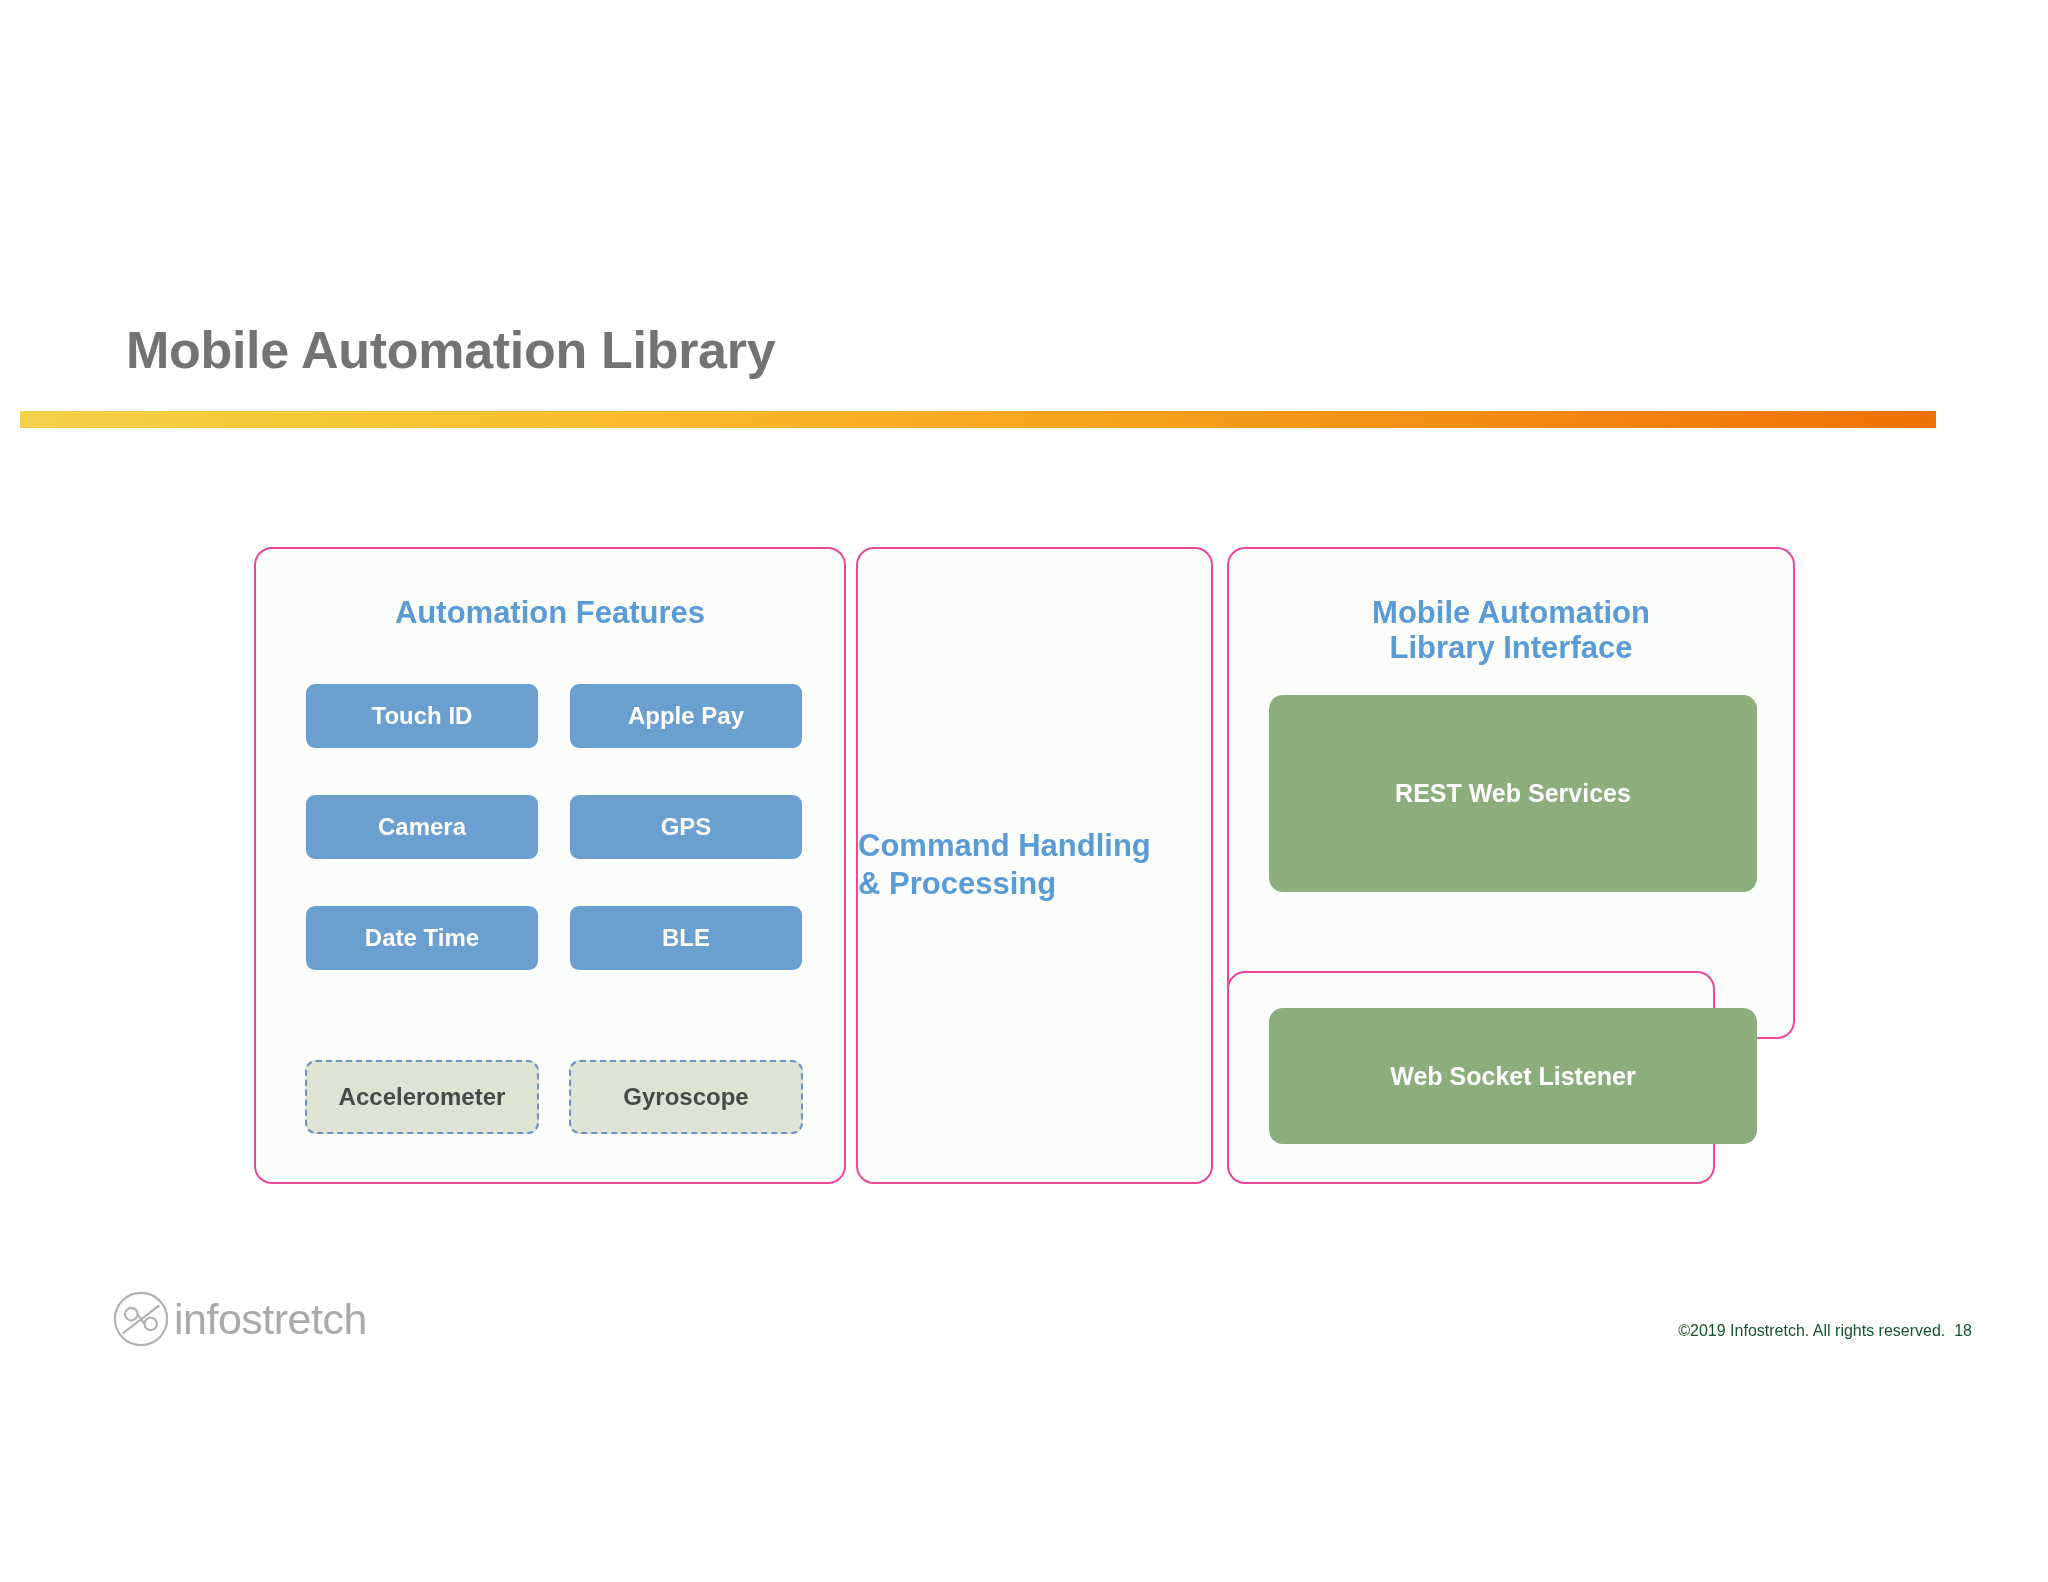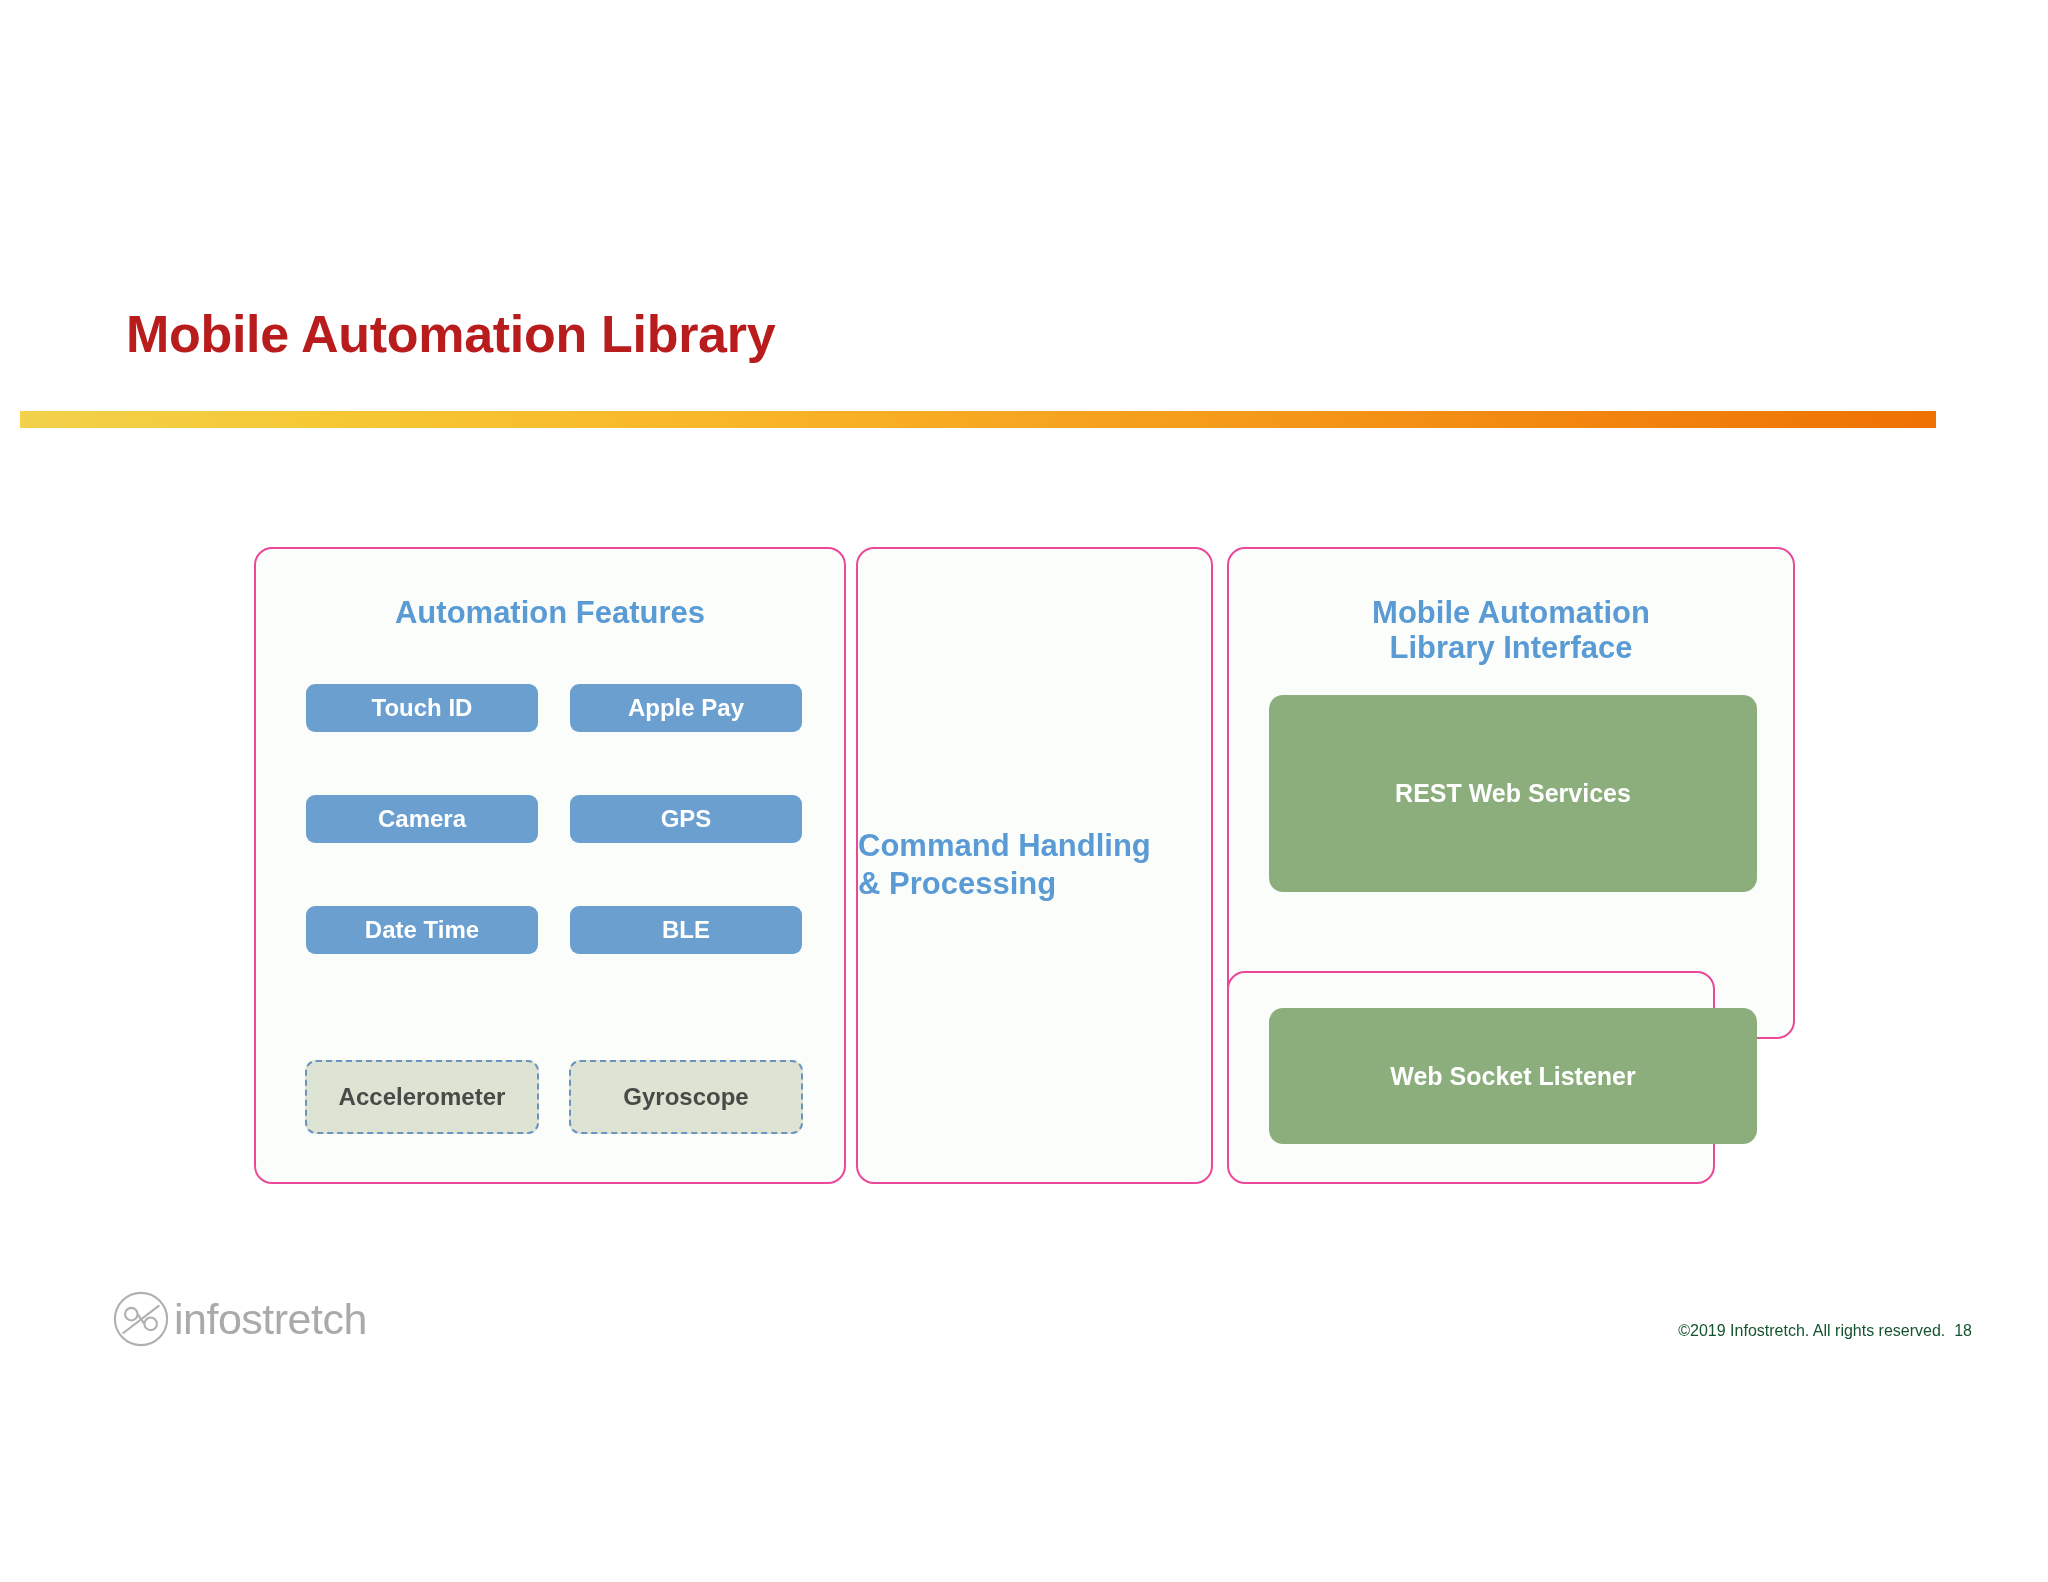--- a/index.html
+++ b/index.html
@@ -18,24 +18,24 @@
   .slide {
     position: absolute;
     inset: 0;
     background: #ffffff;
   }
 
   
   .slide-title {
     position: absolute;
     left: 126px;
-    top: 304px;
+    top: 320px;
     font-size: 52px;
     font-weight: bold;
-    color: #b91c1c;
+    color: #737373;
     letter-spacing: -0.3px;
     white-space: nowrap;
   }
 
   .title-rule {
     position: absolute;
     left: 20px;
     top: 411px;
     width: 1916px;
     height: 17px;
@@ -93,21 +93,21 @@
     position: absolute;
     box-sizing: border-box;
     background: #6a9fd0;
     border-radius: 9px;
     color: #ffffff;
     font-size: 24px;
     font-weight: bold;
     display: flex;
     align-items: center;
     justify-content: center;
-    height: 48px;
+    height: 64px;
     width: 232px;
   }
   .feature-btn.col1 { left: 50px; }
   .feature-btn.col2 { left: 314px; }
   .feature-btn.row1 { top: 135px; }
   .feature-btn.row2 { top: 246px; }
   .feature-btn.row3 { top: 357px; }
 
   
   .sensor-box {

